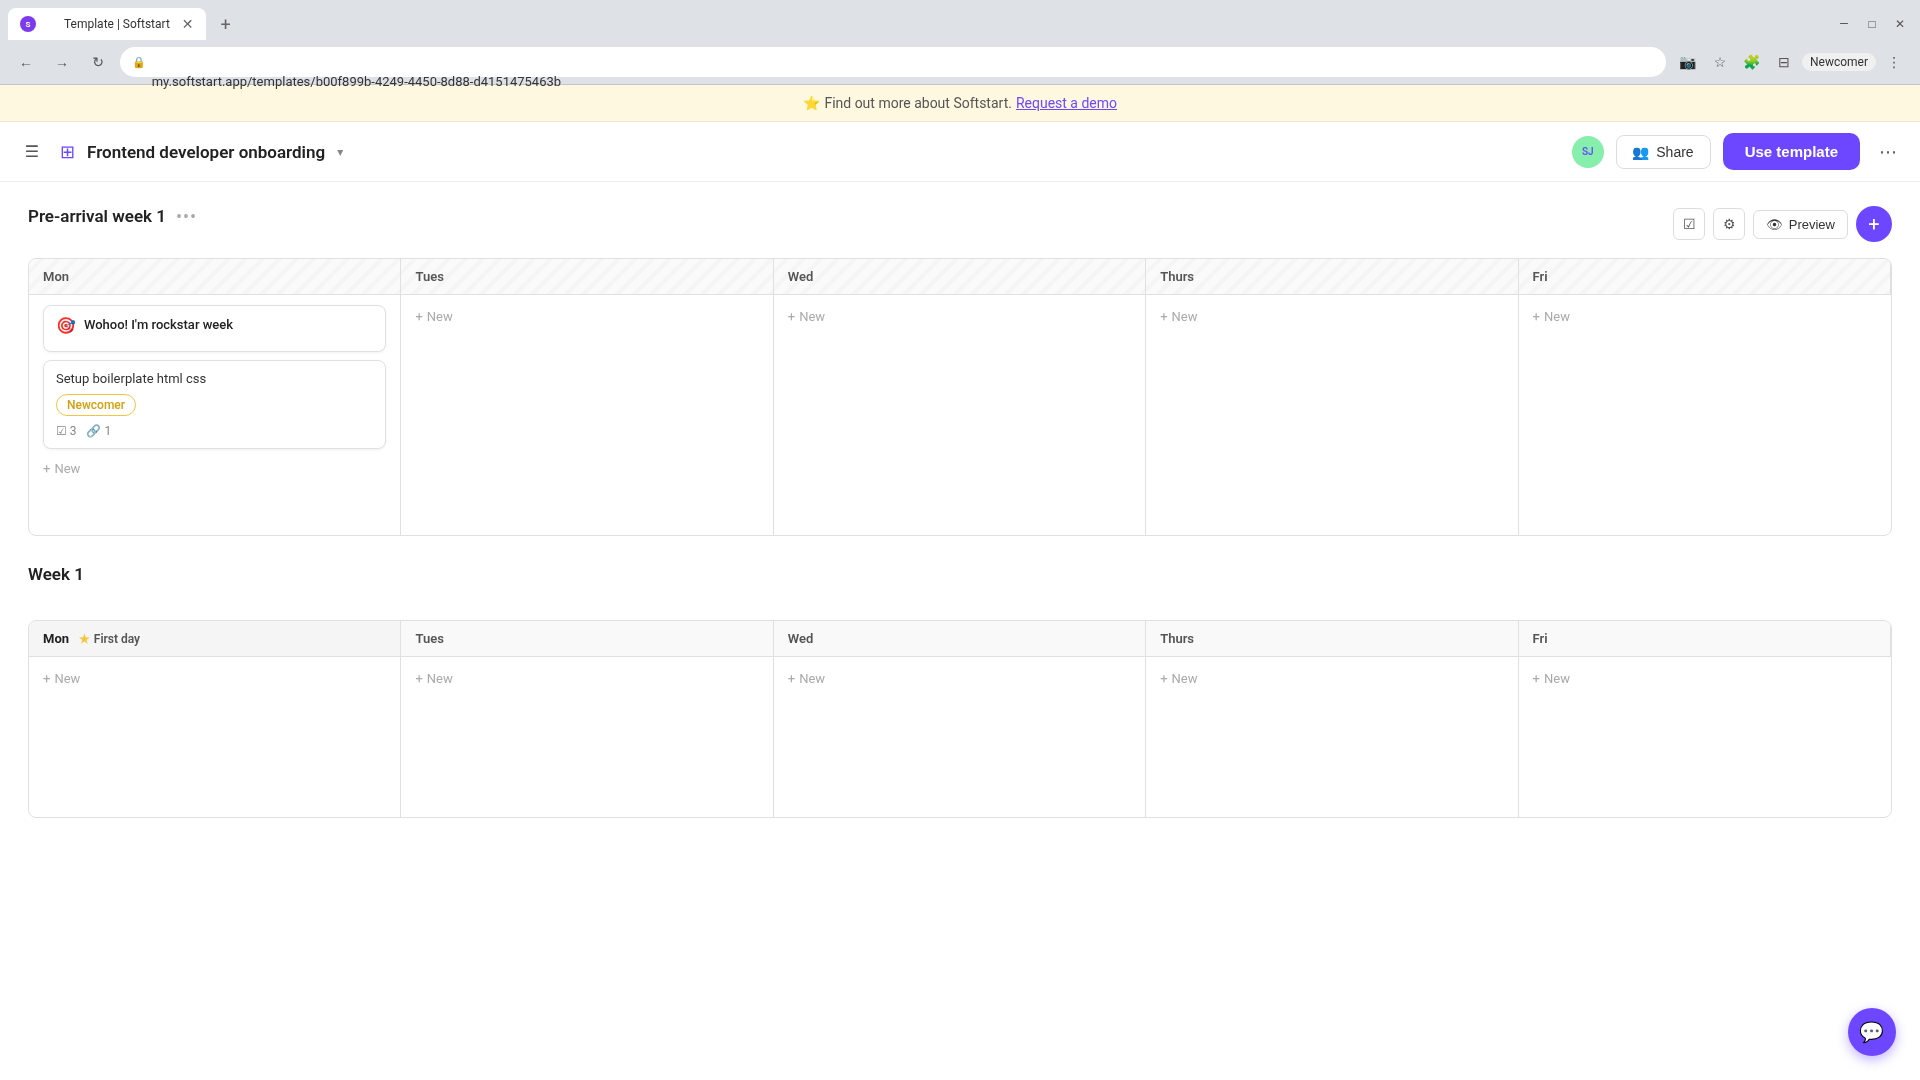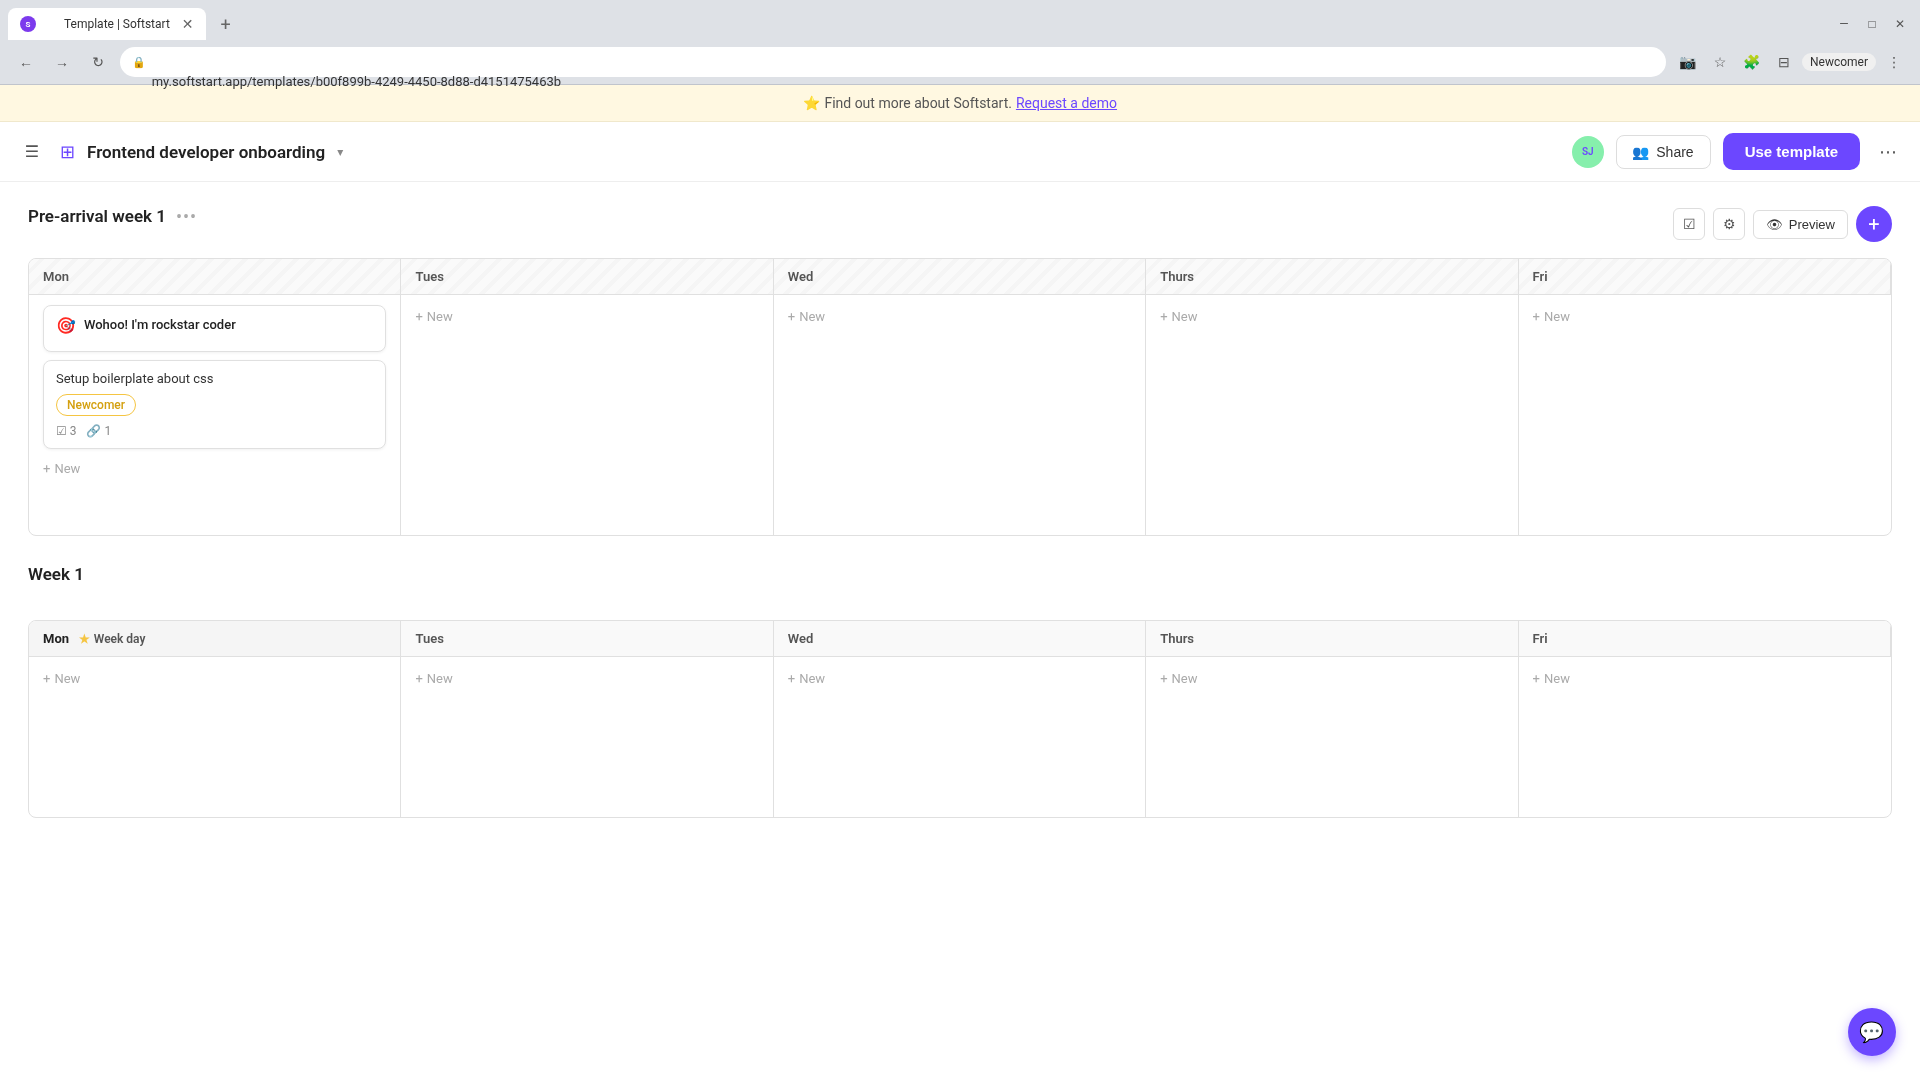--- a/index.html
+++ b/index.html
@@ -535,25 +535,25 @@
       <span>Thurs</span>
     </div>
     <div class="cal-header hatch-bg">
       <span>Fri</span>
     </div>
 
     <div class="cal-body mon-col">
       <div class="task-card">
         <div class="card-header">
           <span class="card-emoji">🎯</span>
-          <span class="card-title">Wohoo! I'm rockstar coder</span>
+          <span class="card-title">Wohoo! I'm rockstar week</span>
         </div>
       </div>
       <div class="task-card">
-        <div class="card-task">Setup boilerplate about css</div>
+        <div class="card-task">Setup boilerplate html css</div>
         <div class="card-tag">Newcomer</div>
         <div class="card-meta">
           <div class="card-meta-item">
             <span>☑</span>
             <span>3</span>
           </div>
           <div class="card-meta-item">
             <span>🔗</span>
             <span>1</span>
           </div>
@@ -598,21 +598,21 @@
     <div class="section-header">
       <span class="section-title week1-title">Week 1</span>
     </div>
 
     <div class="calendar-grid">
 
       <div class="cal-header" style="background: #f5f5f5; display: flex; align-items: center; gap: 10px;">
         <span style="font-weight: 700; color: #222;">Mon</span>
         <div class="first-day-badge">
           <span class="star-icon">★</span>
-          <span>Week day</span>
+          <span>First day</span>
         </div>
       </div>
       <div class="cal-header" style="background: #f9f9f9;">
         <span>Tues</span>
       </div>
       <div class="cal-header" style="background: #f9f9f9;">
         <span>Wed</span>
       </div>
       <div class="cal-header" style="background: #f9f9f9;">
         <span>Thurs</span>

